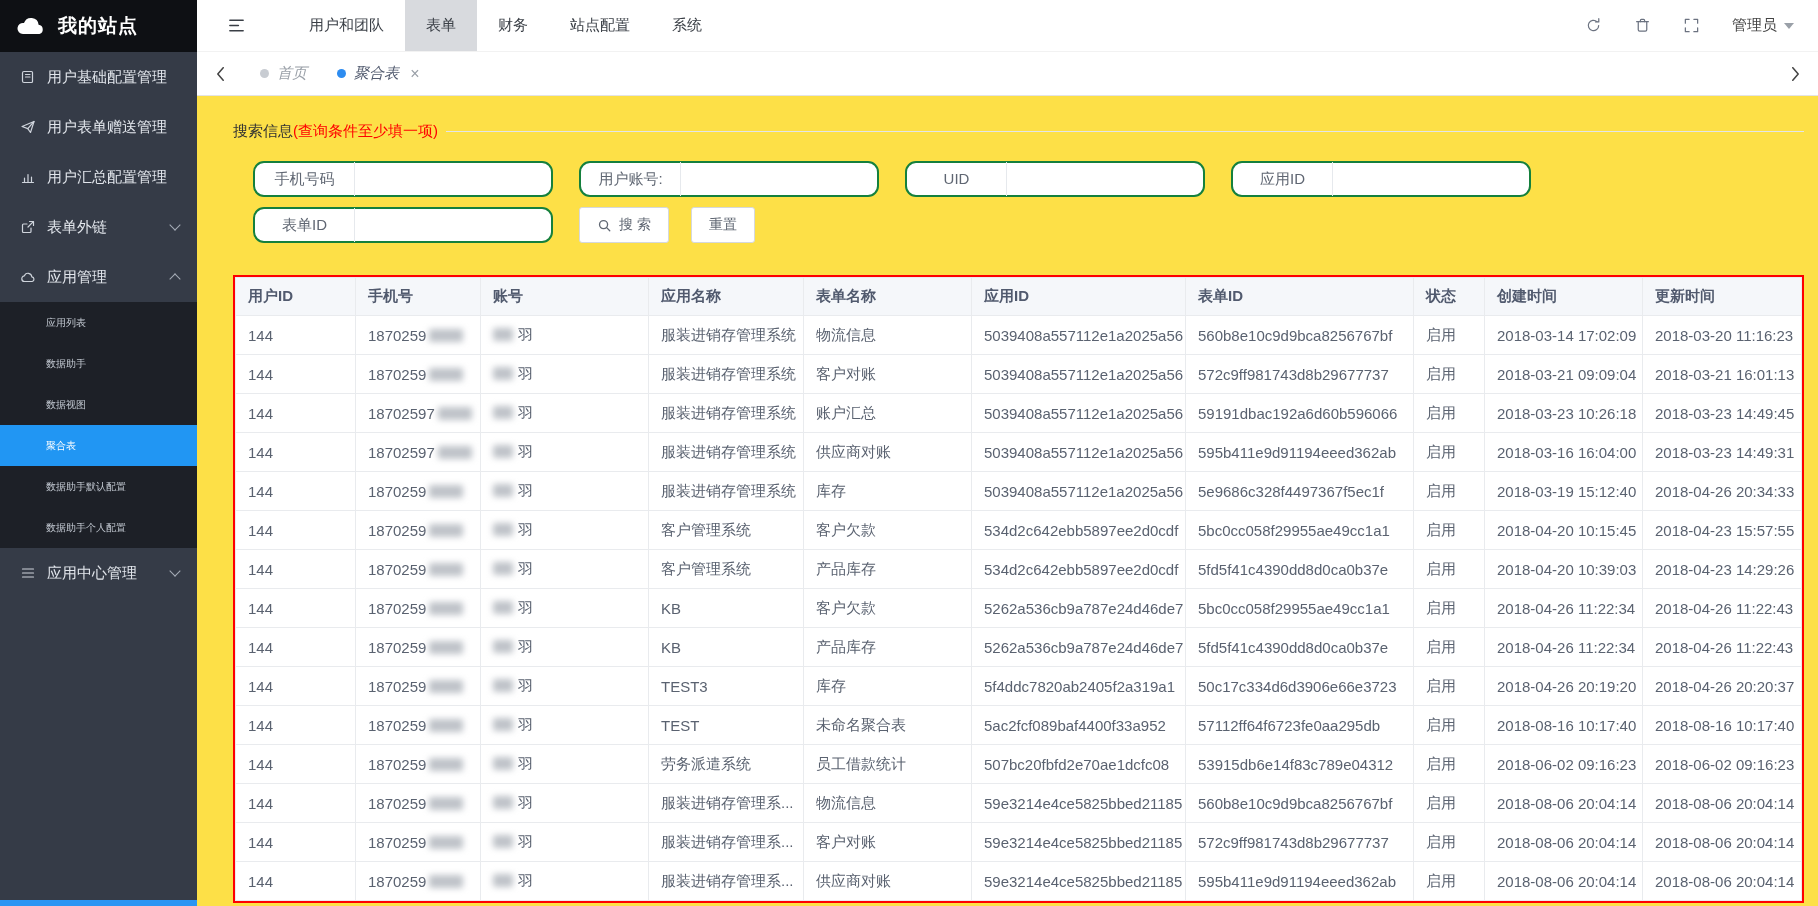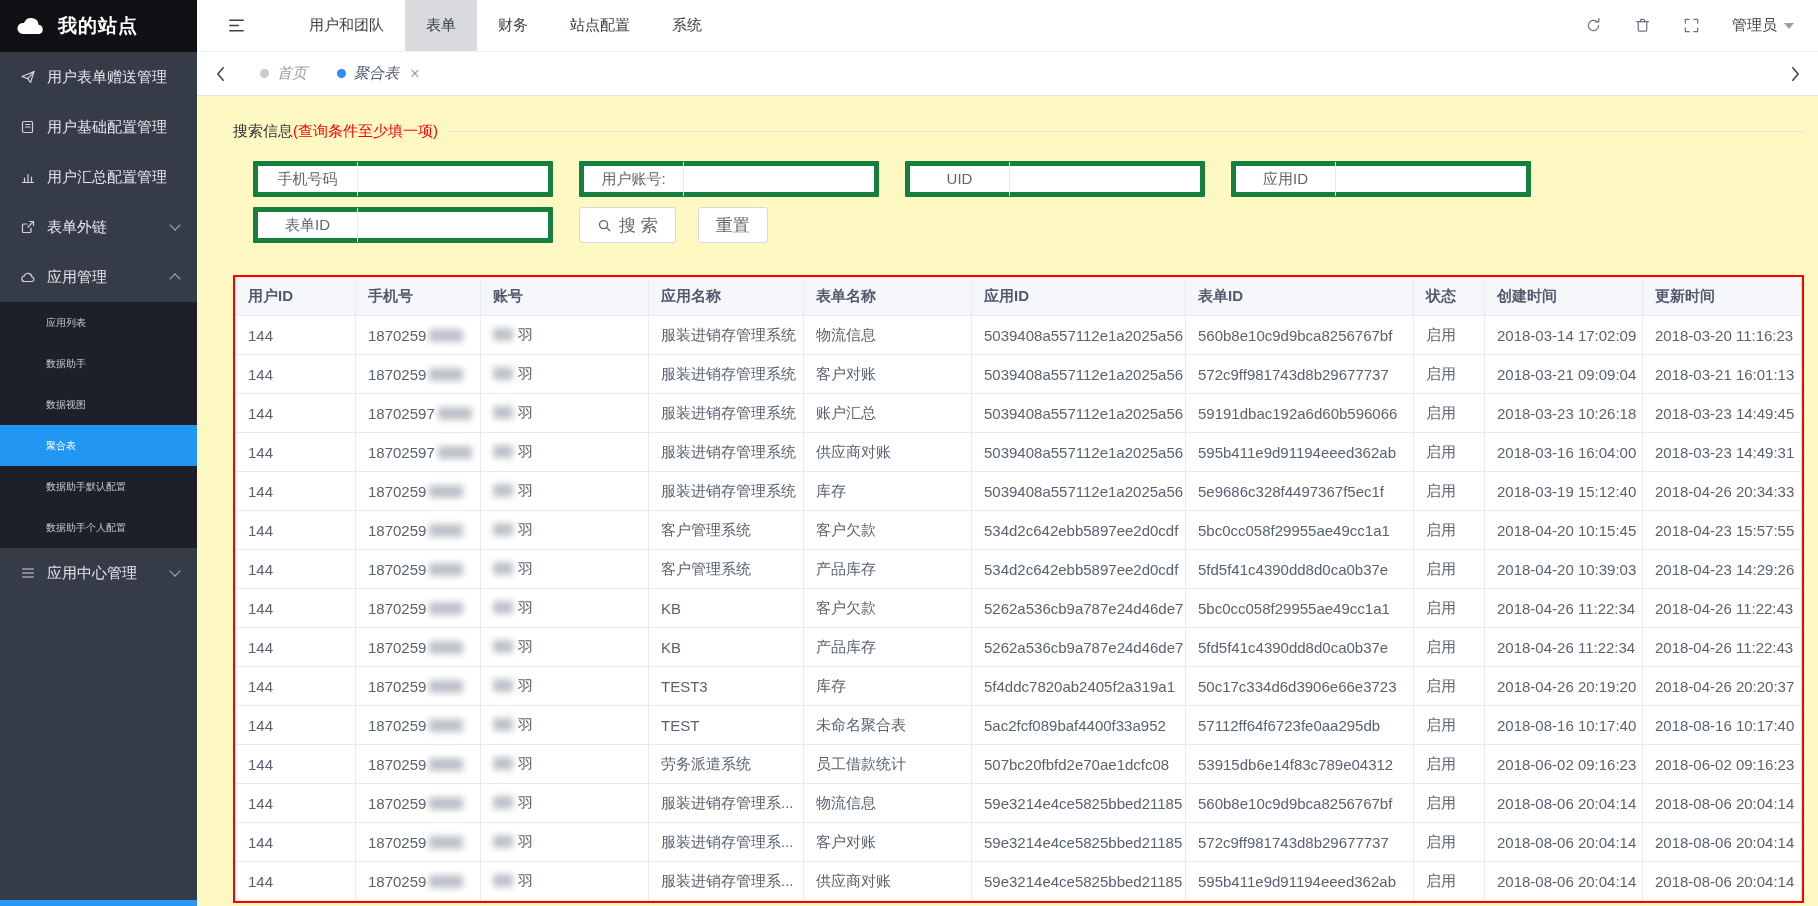--- a/index.html
+++ b/index.html
@@ -44,35 +44,35 @@
   .tab-arrow { width: 30px; height: 100%; display: flex; align-items: center; justify-content: center; cursor: pointer; }
   .tab-arrow svg { width: 11px; height: 18px; stroke: #444; fill: none; stroke-width: 1.7; stroke-linecap: round; stroke-linejoin: round; }
   .tab-arrow.right { margin-left: auto; }
   .tabs { display: flex; height: 100%; margin-left: 10px; font-style: italic; }
   .tab { display: flex; align-items: center; gap: 8px; padding: 0 15px; font-size: 15px; color: #9aa0a8; cursor: pointer; white-space: nowrap; }
   .tab .dot { width: 9px; height: 9px; border-radius: 50%; background: #c8ccd2; flex-shrink: 0; }
   .tab.active { color: #515a6e; }
   .tab.active .dot { background: #2d8cf0; }
   .tab-close { color: #9aa0a8; font-size: 16px; margin-left: 3px; line-height: 1; }
 
-  .content { flex: 1; background: #fef9c3; padding: 26px 14px 16px 36px; overflow: hidden; }
+  .content { flex: 1; background: #fde047; padding: 26px 14px 16px 36px; overflow: hidden; }
 
   
   .search-legend { display: flex; align-items: center; font-size: 15px; }
   .sl-text { color: #333; }
   .sl-hint { color: #fe0000; }
   .sl-line { flex: 1; border-top: 1px solid #e2e5ea; margin-left: 8px; }
 
   .form { margin: 20px 0 0 20px; }
   .form-row { display: flex; align-items: center; gap: 26px; margin-bottom: 10px; }
-  .fgroup { display: flex; align-items: center; width: 300px; height: 36px; border: 5px solid #15803d; border-radius: 1px; background: #fff; }
+  .fgroup { display: flex; align-items: center; width: 300px; height: 36px; border: 2px solid #15803d; border-radius: 11px; background: #fff; }
   .fg-label { width: 100px; flex-shrink: 0; text-align: center; font-size: 15px; color: #5f6672; border-right: 1px solid #e6e9ed; height: 34px; line-height: 34px; white-space: nowrap; }
   .fg-input { flex: 1; min-width: 0; border: none; outline: none; height: 32px; padding: 0 10px; font-size: 15px; background: transparent; font-family: inherit; }
   .btn-group { display: flex; gap: 22px; }
-  .btn { display: inline-flex; align-items: center; justify-content: center; gap: 7px; height: 36px; padding: 0 17px; border: 1px solid #d5d8dd; border-radius: 3px; background: #fff; font-size: 17px; color: #5f6672; font-family: inherit; cursor: pointer; }
+  .btn { display: inline-flex; align-items: center; justify-content: center; gap: 7px; height: 36px; padding: 0 17px; border: 1px solid #d5d8dd; border-radius: 3px; background: #fff; font-size: 14px; color: #5f6672; font-family: inherit; cursor: pointer; }
   .btn svg { width: 15px; height: 15px; stroke: #5f6672; fill: none; stroke-width: 1.4; stroke-linecap: round; }
 
   
   .table-wrap { margin-top: 32px; border: 2px solid #fe0000; }
   table { width: 100%; border-collapse: collapse; table-layout: fixed; }
   th, td { border: 1px solid #e9ebee; padding: 0 4px 0 12px; text-align: left; white-space: nowrap; overflow: hidden; font-size: 15px; }
   th { background: #f5f7fa; height: 38px; color: #515a6e; font-weight: 600; }
   td { height: 39px; color: #5a6270; background: #fff; }
 
   .blur { display: inline-block; height: 13px; border-radius: 2px; background: #bfc3c9; filter: blur(3px); vertical-align: -1px; }
@@ -90,34 +90,34 @@
         <svg viewBox="0 0 36 24">
             <path d="M10 20a5.5 5.5 0 1 1 1-10.9 7.5 7.5 0 0 1 14.6 1.6A4.8 4.8 0 0 1 26.5 20z" fill="#ffffff"></path>
           </svg>
       </span>
       <span class="site-name">我的站点</span>
     </div>
     <nav class="menu" id="menu">
         <div class="menu-item">
           <span class="mi-icon">
             <svg viewBox="0 0 16 16">
+              <path d="M4 2.5h7.5a1 1 0 0 1 1 1v9a1 1 0 0 1-1 1H4a1.5 1.5 0 0 1-1.5-1.5v-8A1.5 1.5 0 0 1 4 2.5z"></path>
+              <path d="M5.5 5.5h4.5M5.5 8h4.5"></path>
+            </svg>
+          </span>
+          <span class="mi-label">用户基础配置管理</span>
+        </div>
+        <div class="menu-item">
+          <span class="mi-icon">
+            <svg viewBox="0 0 16 16">
               <path d="M2 7.5 14 2.5 10.5 13.5 7.8 9.6 Z"></path>
               <path d="M7.8 9.6 14 2.5"></path>
             </svg>
           </span>
           <span class="mi-label">用户表单赠送管理</span>
-        </div>
-        <div class="menu-item">
-          <span class="mi-icon">
-            <svg viewBox="0 0 16 16">
-              <path d="M4 2.5h7.5a1 1 0 0 1 1 1v9a1 1 0 0 1-1 1H4a1.5 1.5 0 0 1-1.5-1.5v-8A1.5 1.5 0 0 1 4 2.5z"></path>
-              <path d="M5.5 5.5h4.5M5.5 8h4.5"></path>
-            </svg>
-          </span>
-          <span class="mi-label">用户基础配置管理</span>
         </div>
         <div class="menu-item">
           <span class="mi-icon">
             <svg viewBox="0 0 16 16">
               <path d="M2.5 13.5h11"></path>
               <path d="M4.5 13V9M8 13V5.5M11.5 13V8"></path>
             </svg>
           </span>
           <span class="mi-label">用户汇总配置管理</span>
         </div>

